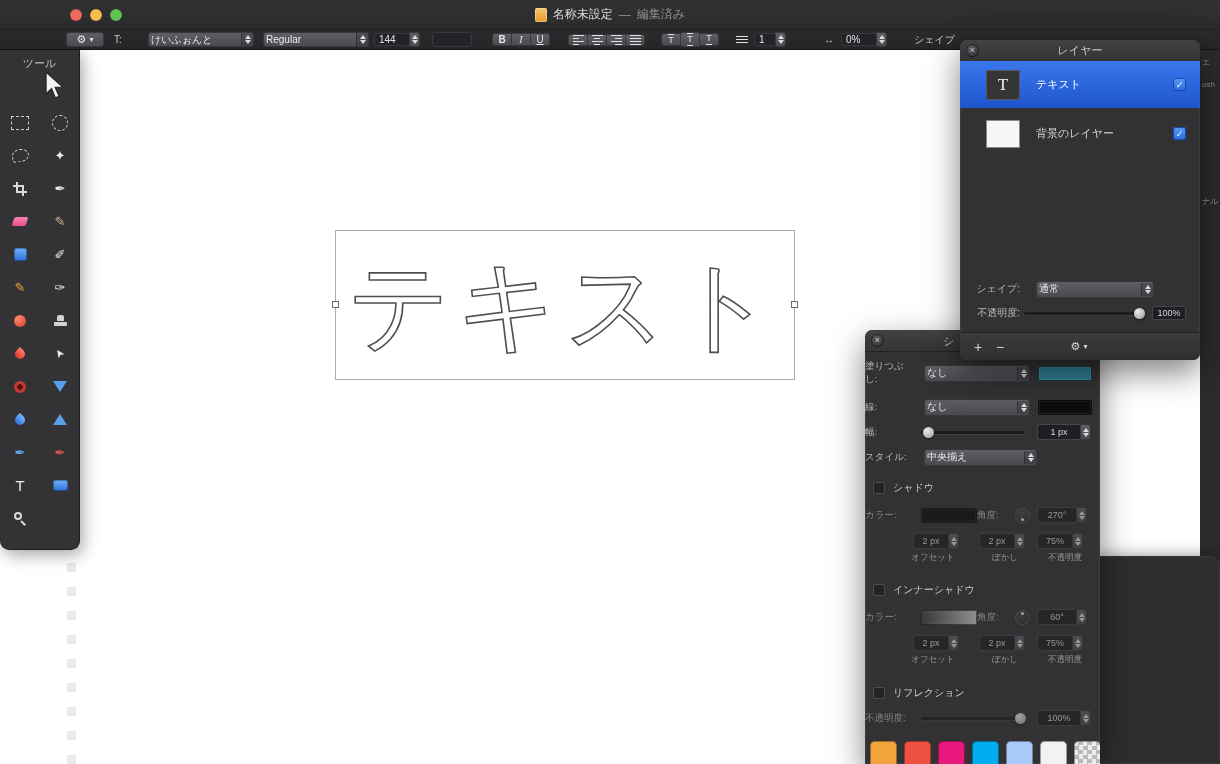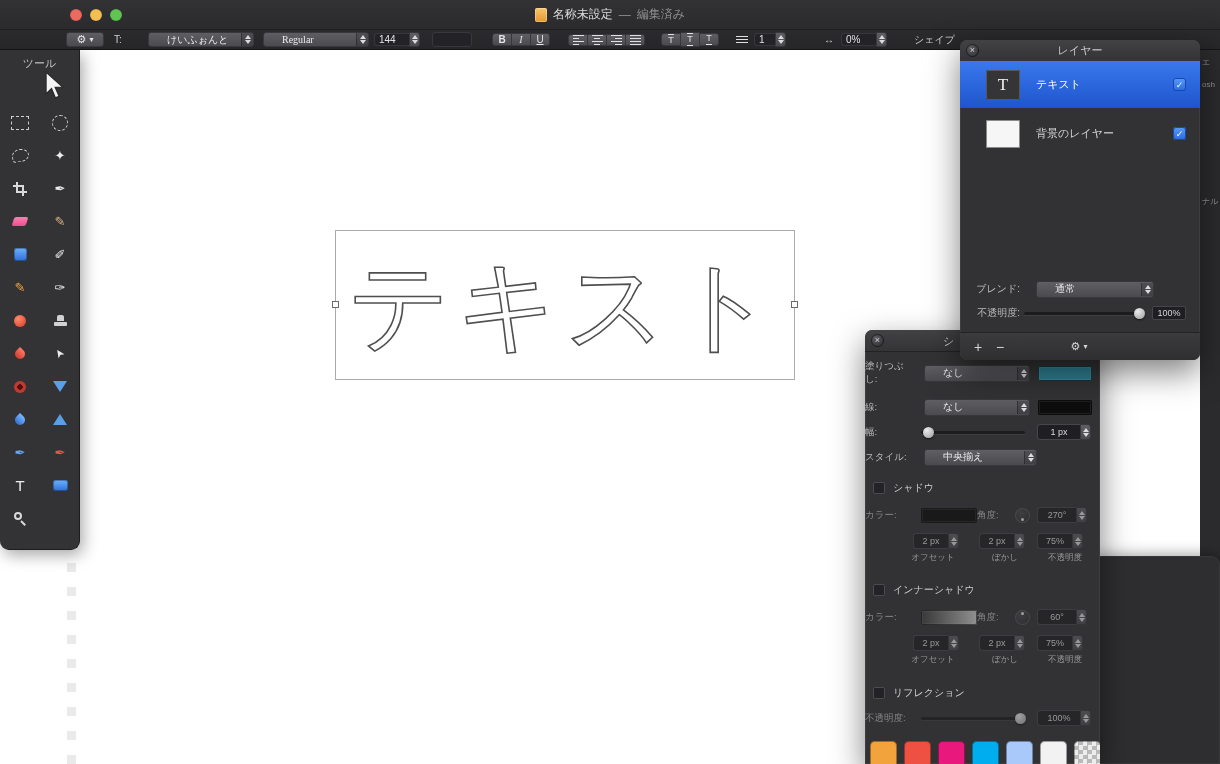--- a/index.html
+++ b/index.html
@@ -11,21 +11,21 @@
   .titlebar{position:relative;height:29px;border-bottom:1px solid #1f1f21;}
   .tl{position:absolute;top:9px;width:12px;height:12px;border-radius:50%;box-shadow:inset 0 0 1px rgba(0,0,0,.4);}
   .tl.red{left:70px;background:#ec6a5e}.tl.yellow{left:90px;background:#f5bf4f}.tl.green{left:110px;background:#61c554}
   .doc-title{position:absolute;inset:0;display:flex;align-items:center;justify-content:center;gap:6px;}
   .doc-icon{width:12px;height:14px;border-radius:2px;background:linear-gradient(#f7c56d,#e59a2c);box-shadow:inset 0 0 0 1px rgba(255,255,255,.3);}
   .doc-name{font-size:12px;color:#dcdcdc}.doc-status{font-size:12px;color:#8e8e8e}
   .controls{position:relative;height:20px;}
   .ctl{position:absolute;top:2px;height:15px;box-sizing:border-box;display:flex;align-items:center;}
   .btnface{background:linear-gradient(#5e5e63,#4a4a4f);border:1px solid #38383c;border-radius:3px;color:#e4e4e4;}
   .select{background:linear-gradient(#5e5e63,#4a4a4f);border:1px solid #38383c;border-radius:3px;color:#ececec;
-          font-size:10px;display:flex;align-items:center;padding-left:18px;font-family:Liberation Serif, serif;}
+          font-size:10px;display:flex;align-items:center;padding-left:2px;}
   .select .sp{flex:1}
   .stepper{width:11px;height:13px;display:flex;flex-direction:column;align-items:center;justify-content:center;
            background:rgba(0,0,0,.15);border-left:1px solid rgba(0,0,0,.3);border-radius:0 2px 2px 0;}
   .stepper .up{width:0;height:0;border:3px solid transparent;border-bottom:4px solid #dcdcdc;margin-bottom:1px;}
   .stepper .dn{width:0;height:0;border:3px solid transparent;border-top:4px solid #dcdcdc;}
   .numcombo{display:flex;height:15px;}
   .numcombo .nval{flex:1;background:#232327;border:1px solid #38383c;border-right:none;border-radius:3px 0 0 3px;
                   color:#e2e2e2;font-size:10px;display:flex;align-items:center;padding:0 4px;}
   .numcombo .stepper{height:100%;background:linear-gradient(#5e5e63,#4a4a4f);border:1px solid #38383c;border-radius:0 3px 3px 0;box-sizing:border-box;}
   .seg{display:flex;height:15px;}
@@ -386,21 +386,21 @@
       <span class="thumb tthumb">T</span>
       <span class="layer-name">テキスト</span>
       <span class="cbx">✓</span>
     </div>
     <div class="layer-row r2">
       <span class="thumb wthumb"></span>
       <span class="layer-name">背景のレイヤー</span>
       <span class="cbx">✓</span>
     </div>
     <div class="lrow" style="top:240px">
-      <span class="plabel">ブレンド:</span>
+      <span class="plabel">シェイプ:</span>
       <span class="select psel">
         <span>通常</span>
           <span class="sp"></span>
         <span class="stepper">
             <i class="up"></i>
             <i class="dn"></i>
           </span>
       </span>
     </div>
     <div class="lrow" style="top:264px">

